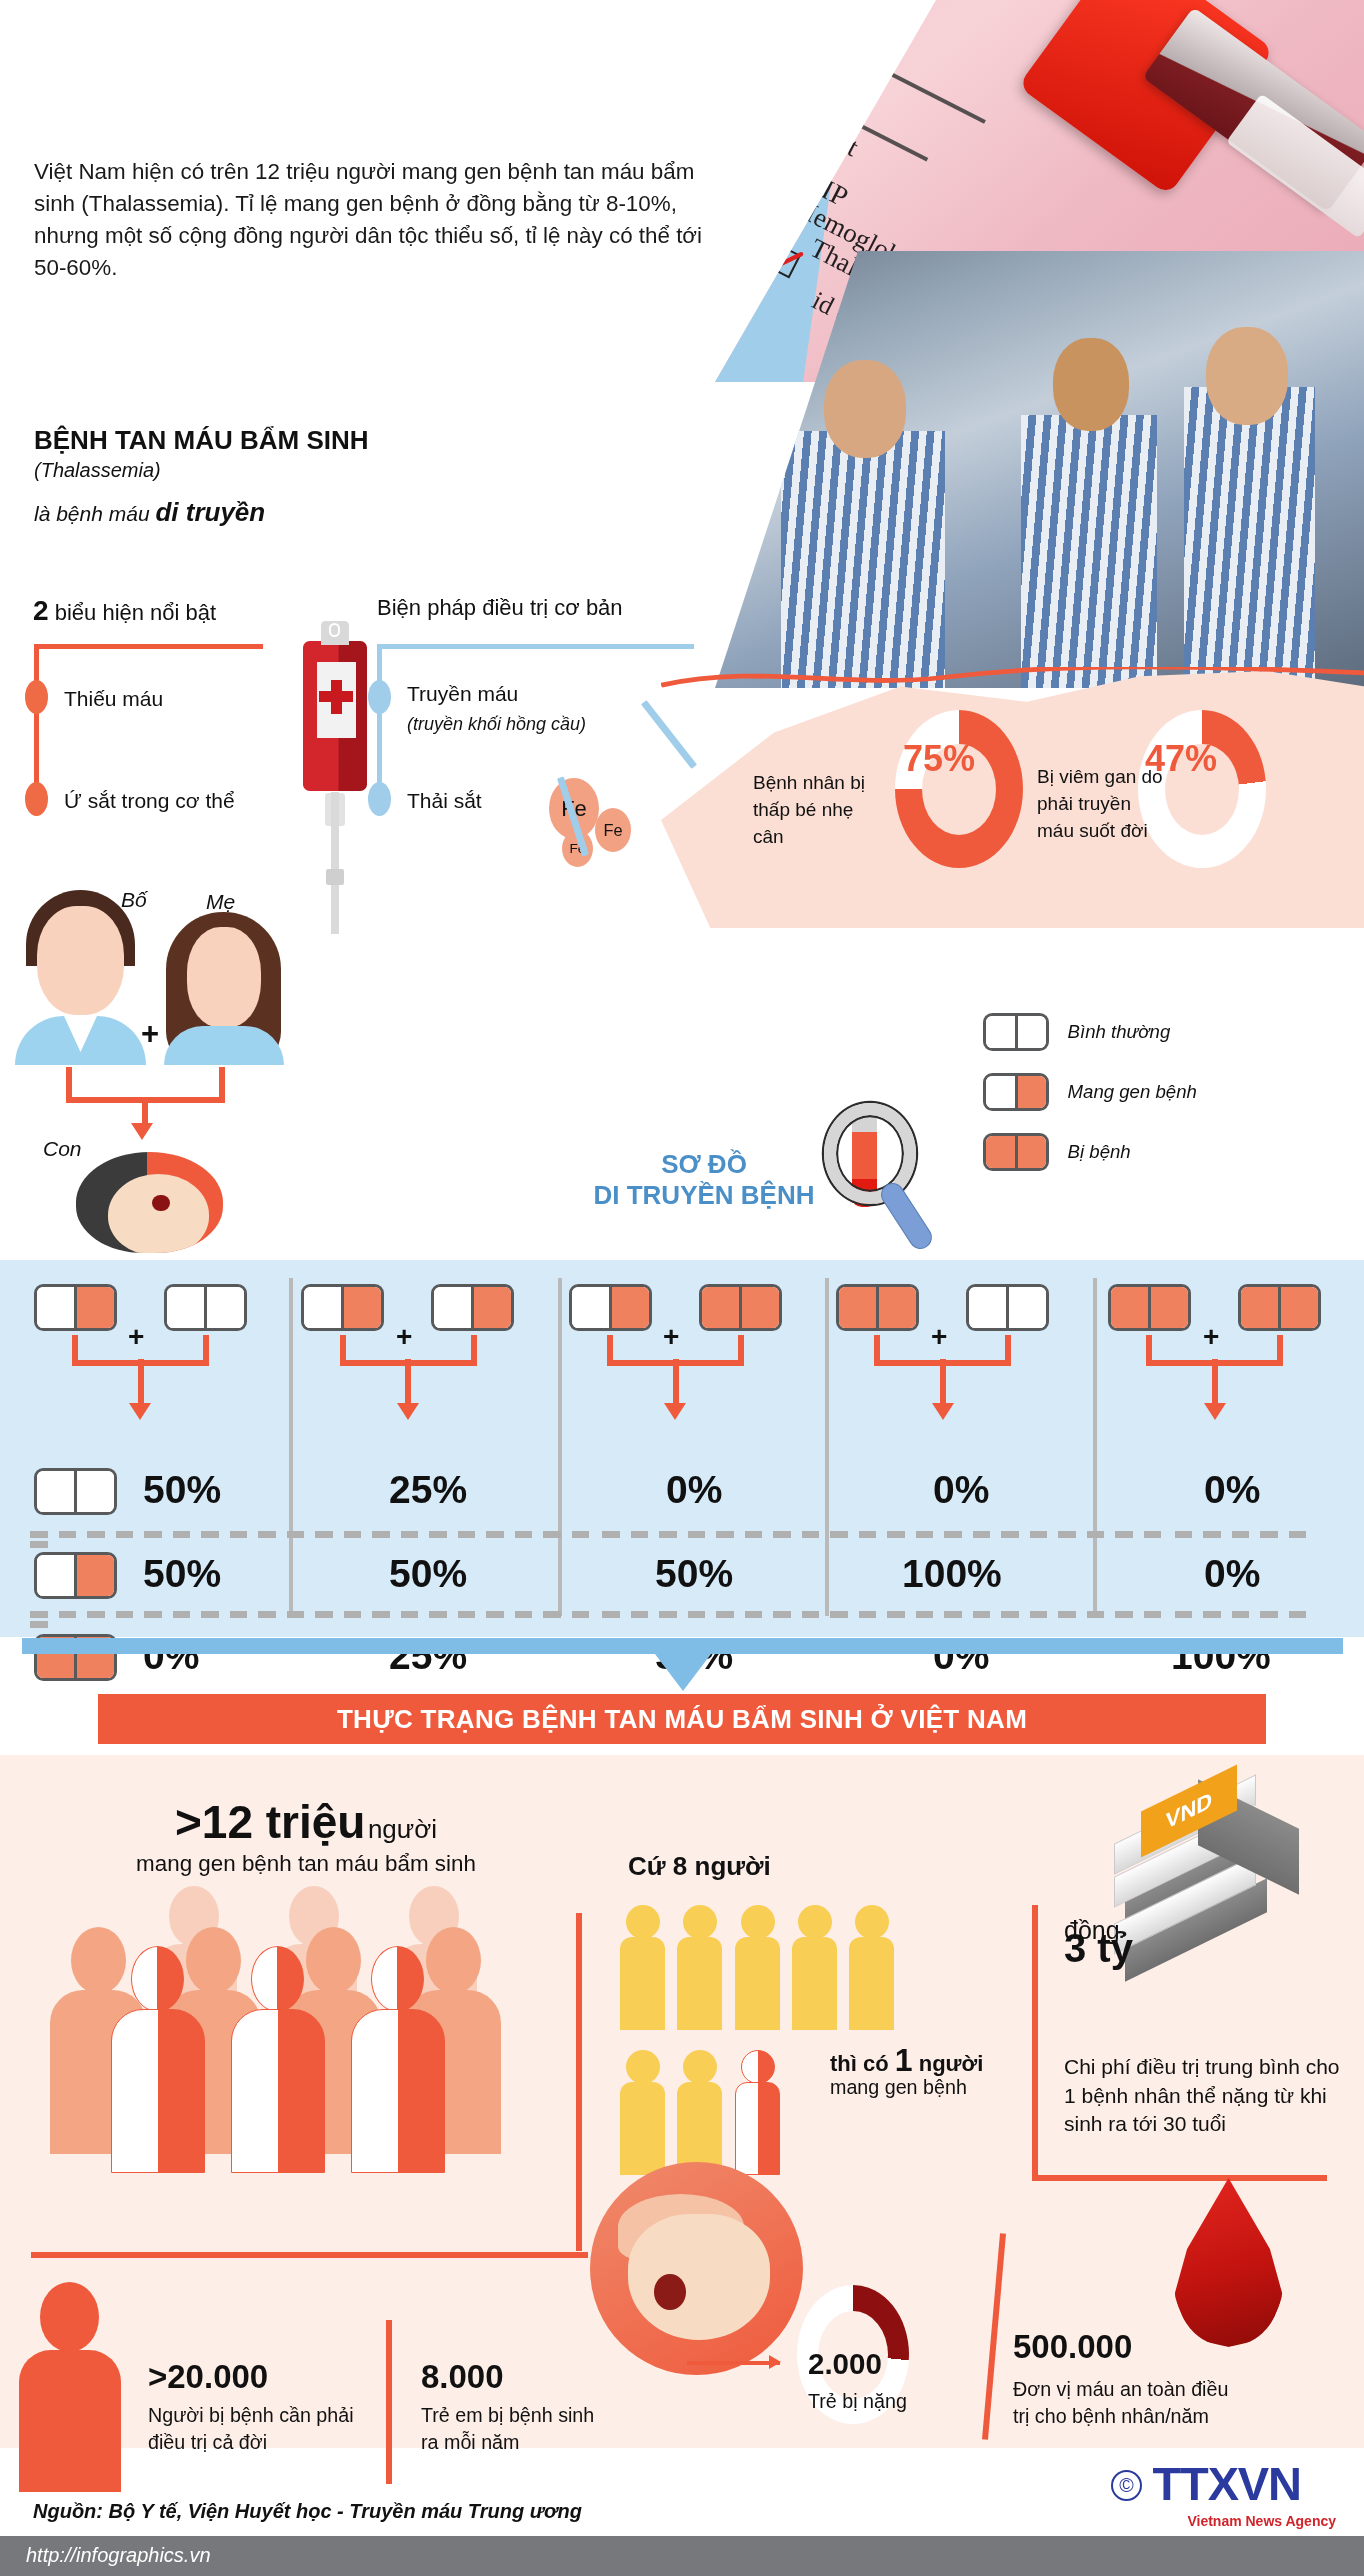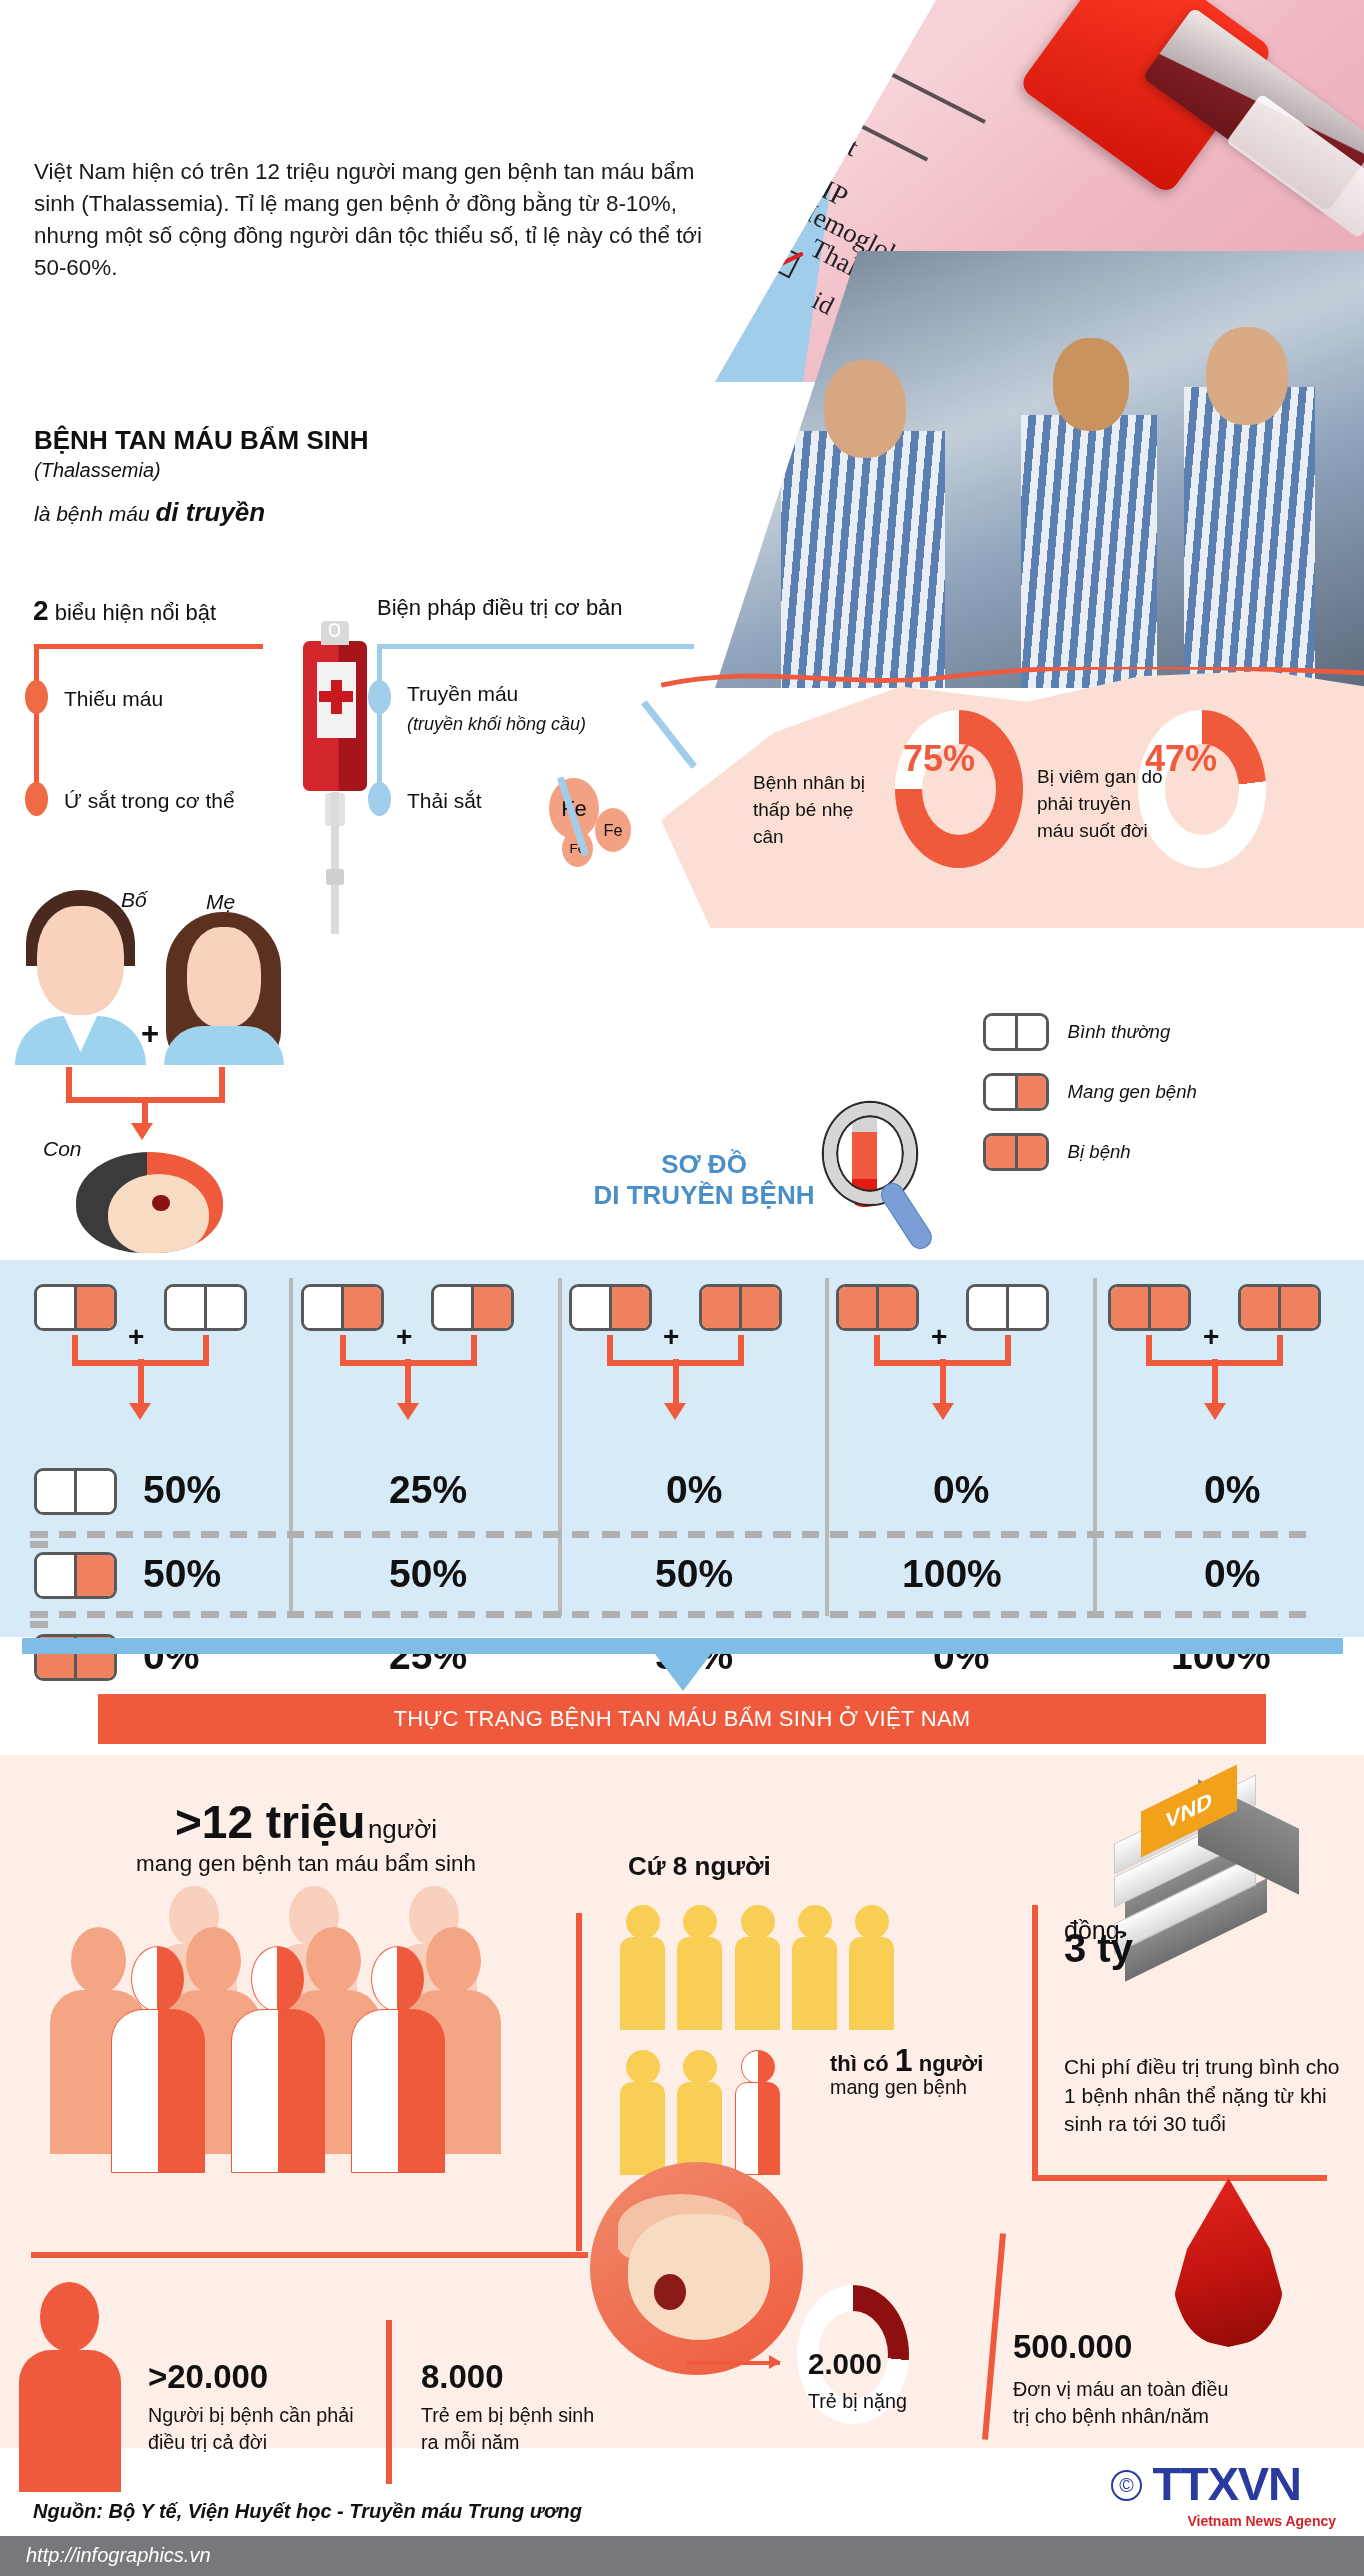--- a/index.html
+++ b/index.html
@@ -187,21 +187,21 @@
   .arrow-head{ position:absolute; width:0; height:0; border-left:11.5px solid transparent;
     border-right:11.5px solid transparent; border-top:17.5px solid #ef5a3c; }
   .plus-sm{ position:absolute; font-size:28px; font-weight:bold; color:#111; }
 
   
   .blue-bar{ position:absolute; left:22px; top:1638px; width:1321px; height:16.4px; background:#7fbde6; }
   .blue-tri{ position:absolute; left:655px; top:1654px; width:0; height:0;
     border-left:28px solid transparent; border-right:28px solid transparent; border-top:37px solid #7fbde6; }
   .orange-banner{ position:absolute; left:98px; top:1694px; width:1168px; height:50px;
     background:#ef5a3c; display:flex; align-items:center; justify-content:center; }
-  .orange-banner span{ color:#fff; font-size:22px; font-weight:normal; letter-spacing:0.3px; }
+  .orange-banner span{ color:#fff; font-size:26px; font-weight:bold; letter-spacing:0.3px; }
 
   
   .stats-bg{ position:absolute; left:0; top:1755px; width:1365px; height:693px; background:#fdeee8; }
   .stat-num{ position:absolute; font-size:33px; font-weight:bold; color:#111; white-space:nowrap; }
   .stat-txt{ position:absolute; font-size:19.7px; line-height:1.36; color:#111; }
   .vrule{ position:absolute; width:6px; background:#ef5a3c; }
   .hrule{ position:absolute; height:6px; background:#ef5a3c; }
 
   .big12{ position:absolute; left:66px; top:1795px; width:480px; text-align:center; }
   .big12 .n{ font-size:46px; font-weight:bold; color:#111; }

